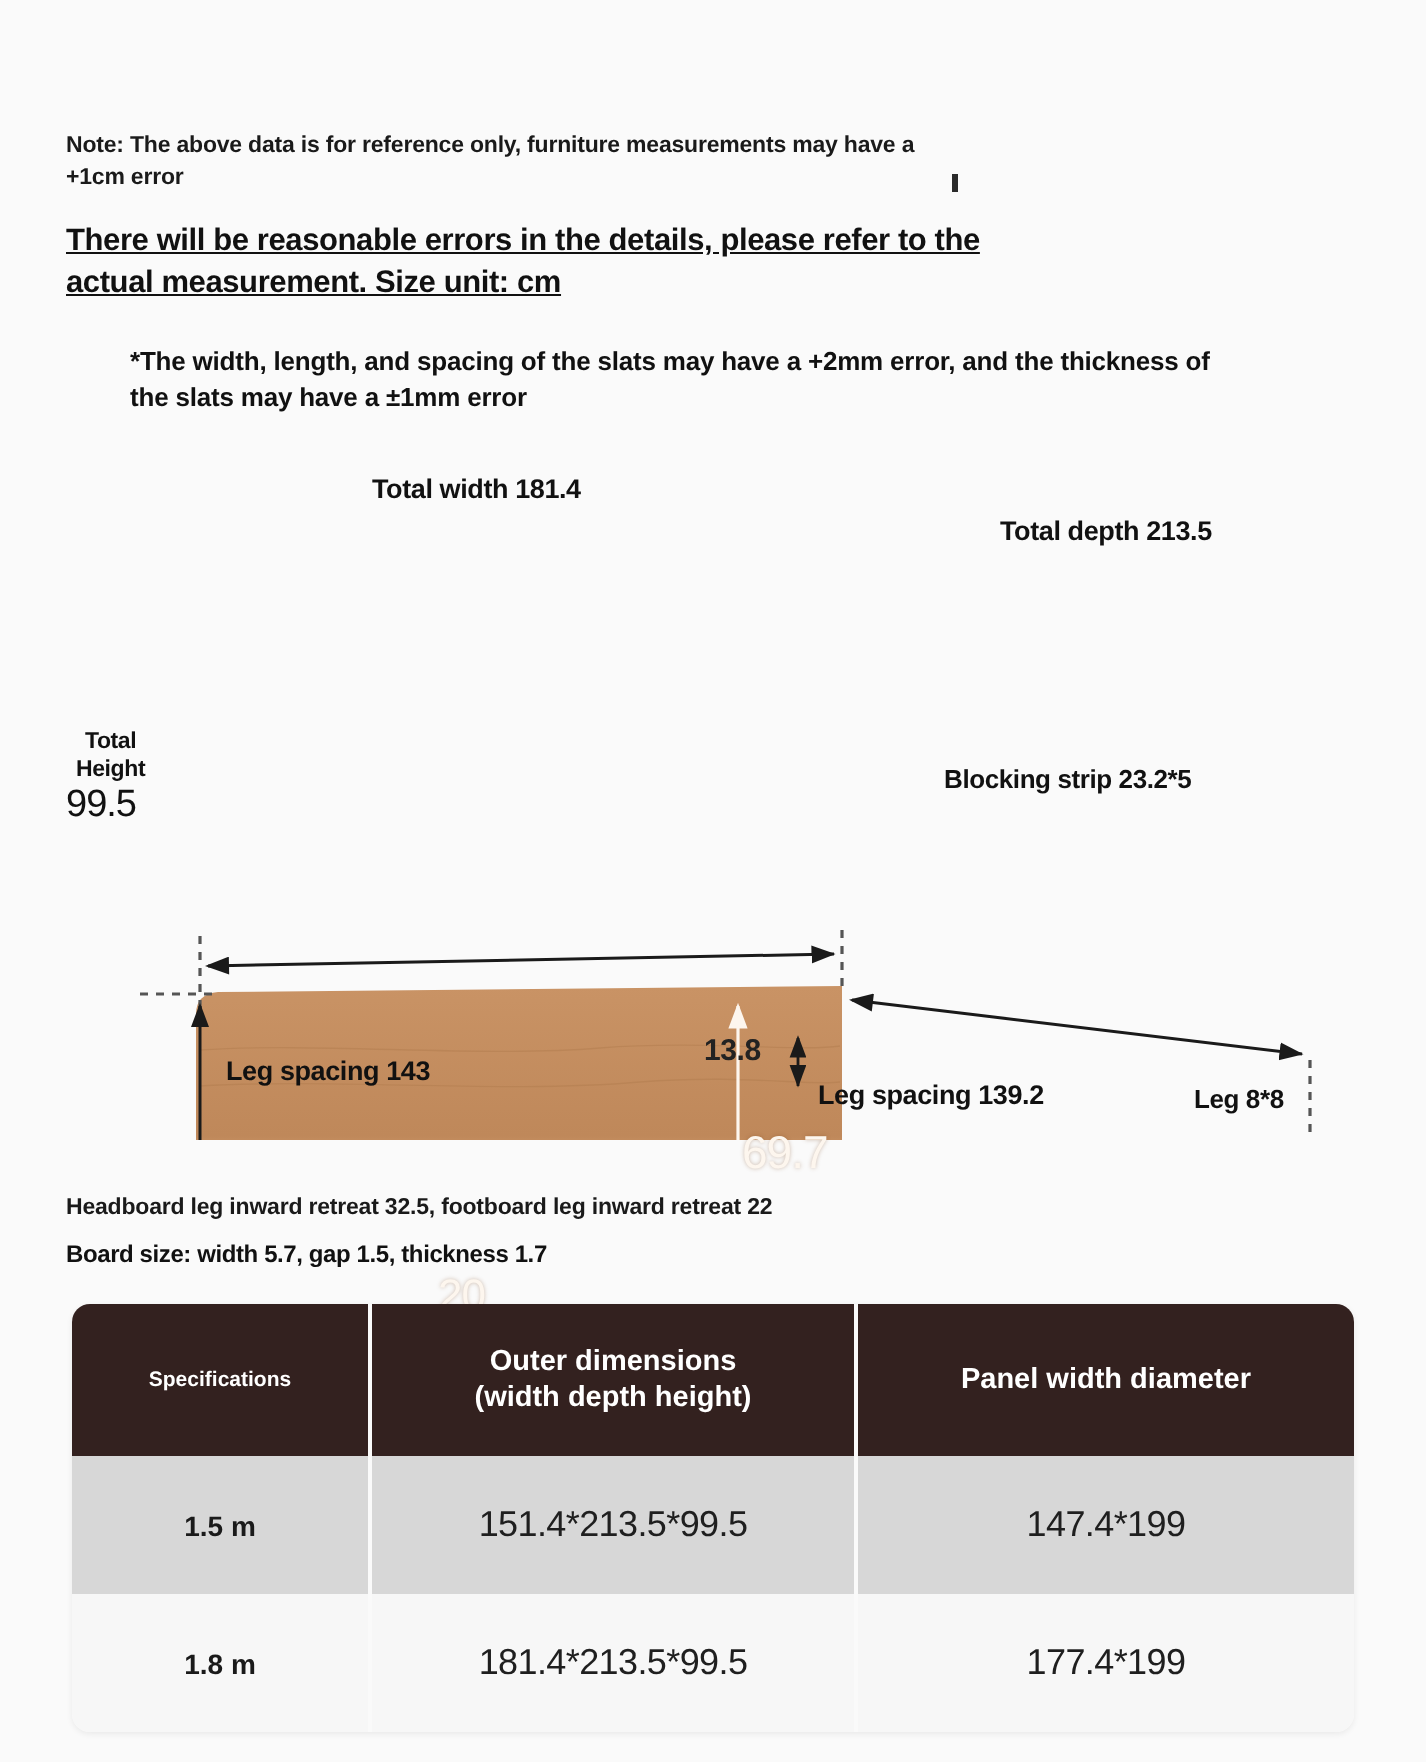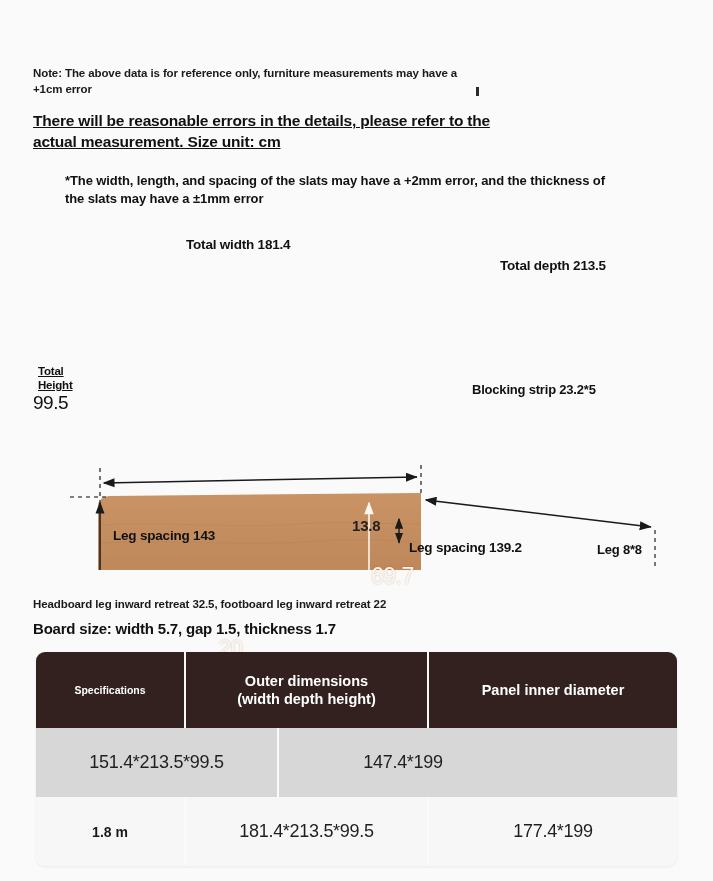--- a/index.html
+++ b/index.html
@@ -49,39 +49,39 @@
   .lbl-w   { font-size: 13.5px; left: 186px; top: 12px; }
   .lbl-d   { font-size: 13.5px; left: 500px; top: 33px; }
   .lbl-blk { font-size: 13px;  left: 472px; top: 157px; }
   .lbl-ls1 { font-size: 13.5px; left: 113px; top: 303px; }
   .lbl-ls2 { font-size: 13.5px; left: 409px; top: 315px; }
   .lbl-leg { font-size: 13px;  left: 597px; top: 317px; }
   .lbl-138 { font-size: 15px;  left: 352px; top: 292px; color:#222; }
 
   .lbl-th {
     font-size: 11.5px; font-weight: bold; color: #111;
-    left: 38px; top: 140px; line-height: 1.2;  text-decoration: underline;
+    left: 38px; top: 140px; line-height: 1.2; text-align: center;
   }
   .lbl-th-val {
     position: absolute; left: 33px; top: 167px;
     font-size: 19px; color: #111; letter-spacing: -0.5px;
   }
 
   .wlbl {
     position: absolute; color: #fdf6ee; font-weight: normal;
     letter-spacing: -0.5px; text-shadow: 0 0 2px rgba(120,70,30,.35);
   }
   .wlbl-697 { font-size: 23px; left: 371px; top: 338px; }
   .wlbl-20  { font-size: 22px; left: 219px; top: 390px; margin-top: 20px; }
   .wlbl-16  { font-size: 20px; left: 327px; top: 483px; }
 
   
   .mid { position: absolute; left: 33px; top: 578px; width: 600px; }
   .mid-small { font-size: 11.5px; font-weight: bold; color: #1a1a1a; letter-spacing: -0.1px; margin-top: 20px; }
-  .mid-big   { margin-top: 10px; font-size: 15px; font-weight: bold; color: #111; letter-spacing: -0.2px; }
+  .mid-big   { margin-top: 10px; font-size: 12px; font-weight: bold; color: #111; letter-spacing: -0.2px; }
 
   
   .tbl {
     position: absolute; left: 36px; top: 652px;
     width: 641px; border-radius: 9px; overflow: hidden;
     box-shadow: 0 1px 3px rgba(0,0,0,.07);
   }
   .trow { display: flex; }
   .thead { background: #33211f; }
   .thead .tcell { color: #fff; font-weight: bold; }
@@ -272,24 +272,25 @@
 
   <div class="tbl">
     <div class="trow thead">
       <div class="tcell c1 trh">Specifications</div>
       <div class="tcell c2 trh">
         <div>
           <div>Outer dimensions</div>
           <div>(width depth height)</div>
         </div>
       </div>
-      <div class="tcell c3 trh">Panel inner diameter</div>
+      <div class="tcell c3 trh">Panel width diameter</div>
     </div>
 
     <div class="trow tbody-row r-odd">
+      <div class="tcell c1 tbody-row">1.5 m</div>
       <div class="tcell c2 tbody-row">151.4*213.5*99.5</div>
       <div class="tcell c3 tbody-row">147.4*199</div>
     </div>
 
     <div class="trow tbody-row r-even">
       <div class="tcell c1 tbody-row">1.8 m</div>
       <div class="tcell c2 tbody-row">181.4*213.5*99.5</div>
       <div class="tcell c3 tbody-row">177.4*199</div>
     </div>
   </div>

